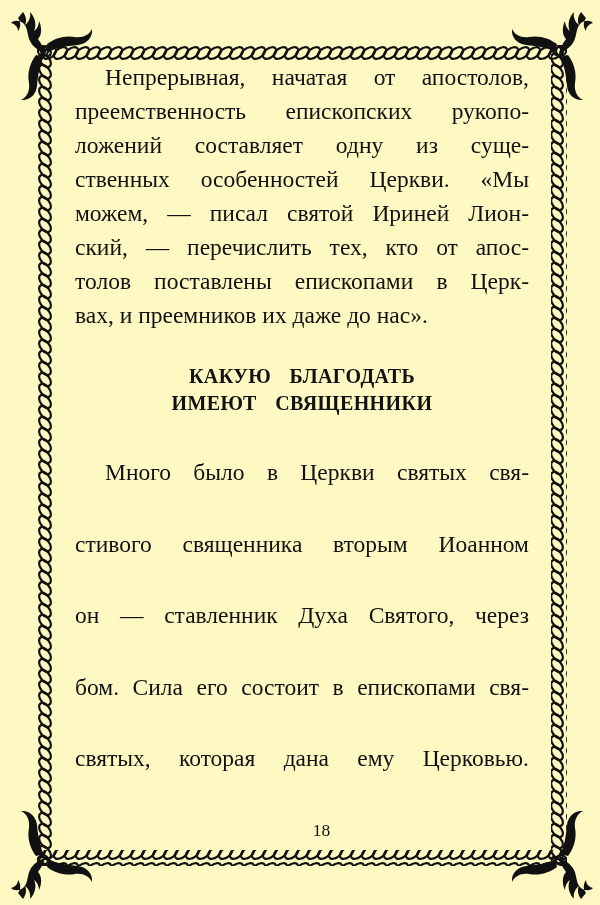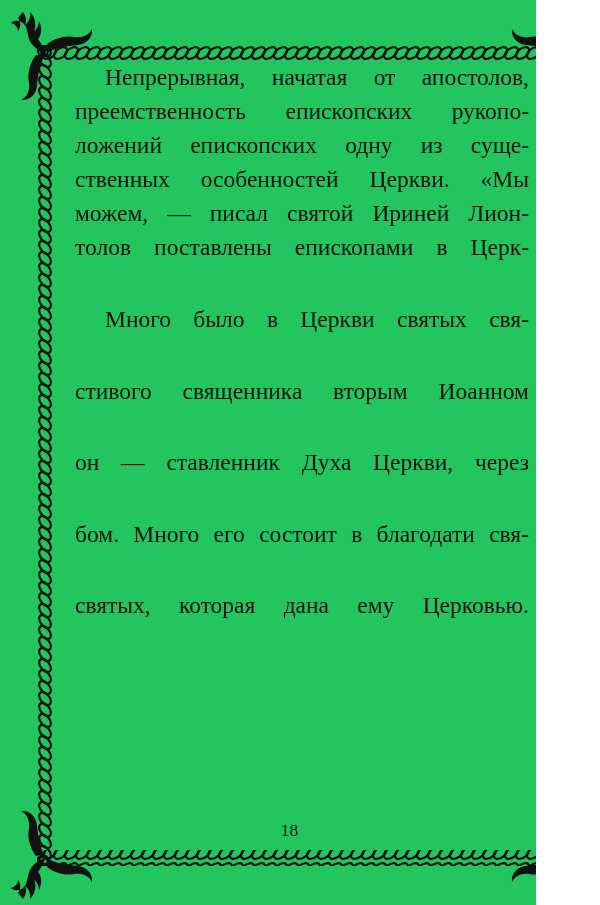--- a/index.html
+++ b/index.html
@@ -1,20 +1,20 @@
 <!DOCTYPE html>
 <html><head>
 <meta charset="utf-8">
 <style>
   * { margin:0; padding:0; box-sizing:border-box; }
   html,body { background:#ffffff; }
   .page {
     position:relative;
-    width:536px; height:905px;
-    background:#22c55e;
+    width:600px; height:905px;
+    background:#fef9c3;
     overflow:hidden;
     font-family:"Liberation Serif","DejaVu Serif",serif;
     color:#111111;
   }
   .border-svg { position:absolute; left:0; top:0; width:600px; height:905px; }
   .content { position:absolute; left:75px; top:60px; width:454px; }
   .line {
     font-size:23.5px;
     line-height:34px;
     text-align:justify;
@@ -76,32 +76,38 @@
     <use href="#corn" transform="translate(559,53) scale(-1,1)"></use>
     <use href="#corn" transform="translate(45,858) scale(1,-1)"></use>
     <use href="#corn" transform="translate(559,858) scale(-1,-1)"></use>
   </svg>
 
   <div class="content">
 
     <div class="para para1">
       <div class="line indent">Непрерывная, начатая от апостолов,</div>
       <div class="line">преемственность епископских рукопо-</div>
-      <div class="line">ложений епископских одну из суще-</div>
+      <div class="line">ложений составляет одну из суще-</div>
       <div class="line">ственных особенностей Церкви. «Мы</div>
       <div class="line">можем, — писал святой Ириней Лион-</div>
+      <div class="line">ский, — перечислить тех, кто от апос-</div>
       <div class="line">толов поставлены епископами в Церк-</div>
+      <div class="line no-just">вах, и преемников их даже до нас».</div>
     </div>
 
+    <div class="heading">
+      <div class="hline">КАКУЮ БЛАГОДАТЬ</div>
+      <div class="hline">ИМЕЮТ СВЯЩЕННИКИ</div>
+    </div>
 
     <div class="para para2">
       <div class="line indent">Много было в Церкви святых свя-</div>
       <div class="line">стивого священника вторым Иоанном</div>
-      <div class="line">он — ставленник Духа Церкви, через</div>
-      <div class="line">бом. Много его состоит в благодати свя-</div>
+      <div class="line">он — ставленник Духа Святого, через</div>
+      <div class="line">бом. Сила его состоит в епископами свя-</div>
       <div class="line">святых, которая дана ему Церковью.</div>
     </div>
 
 
   </div>
 
   <div class="pagenum">18</div>
 
 </div>
 

